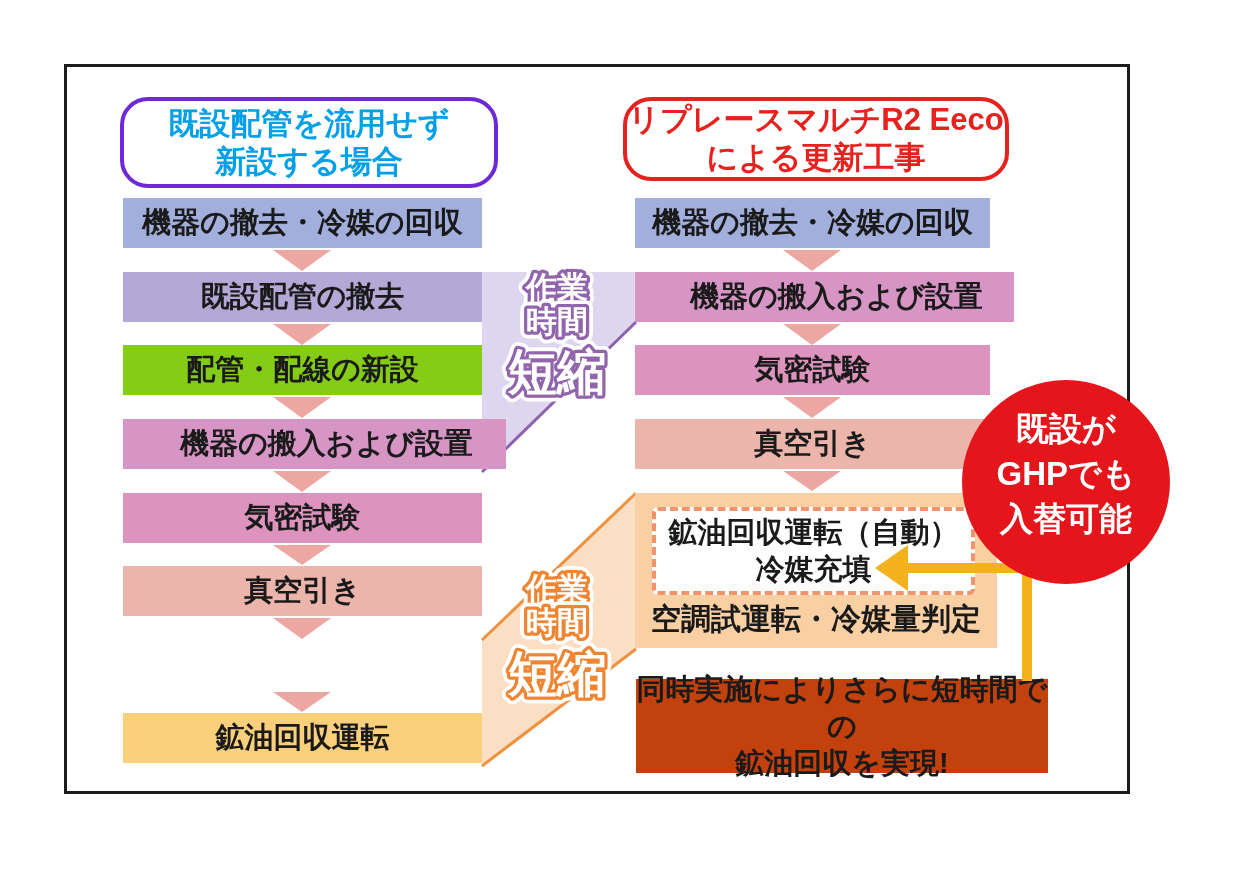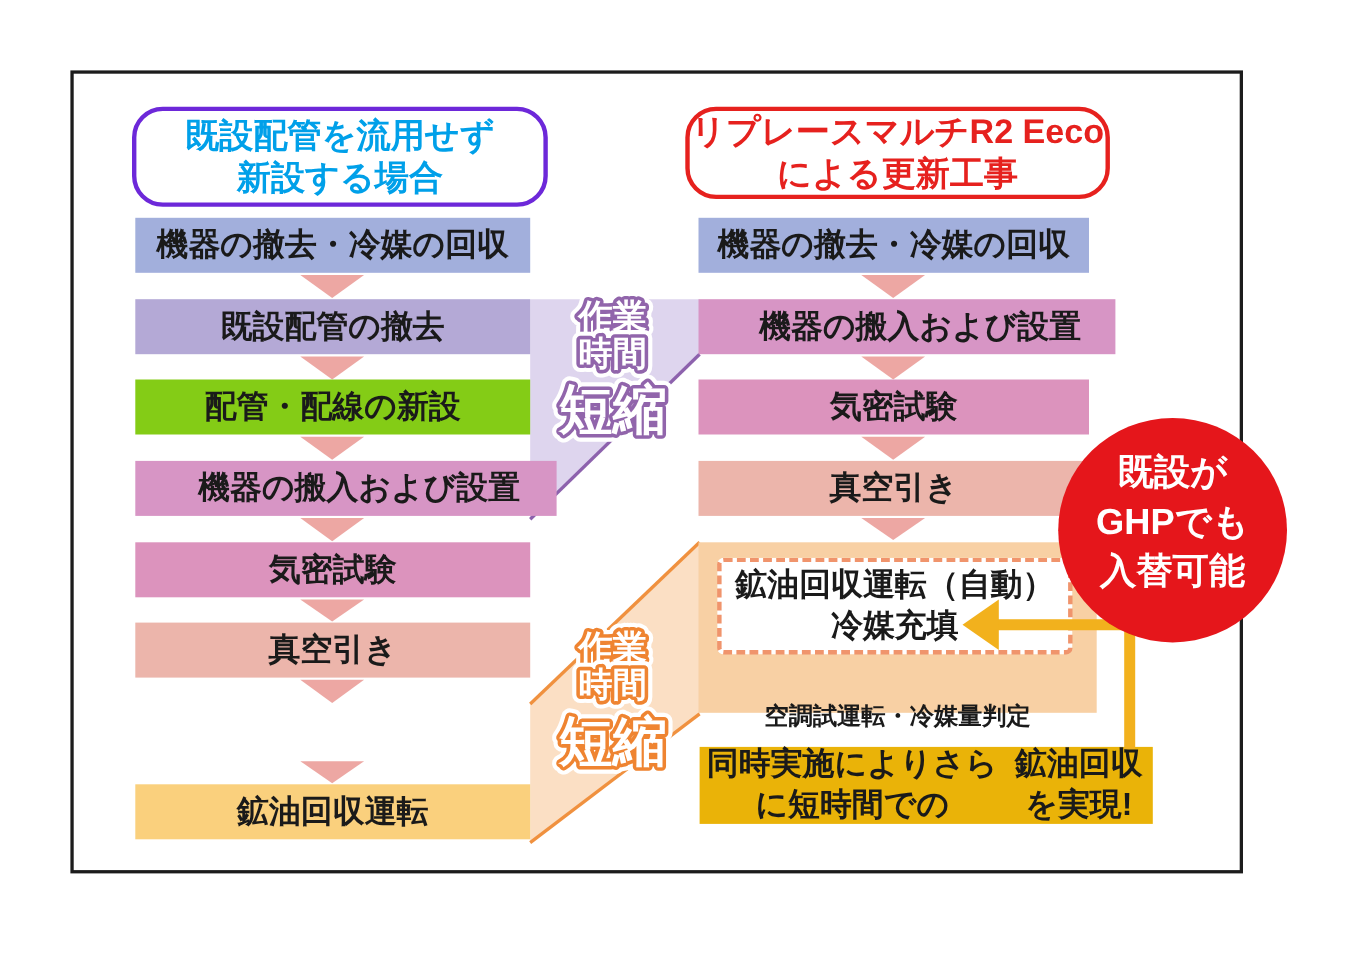--- a/index.html
+++ b/index.html
@@ -30,27 +30,27 @@
   .c4{background:#d795c5;padding-left:24px;} .c5{background:#dc93bd;} .c6{background:#ecb5ab;}
   .c7{background:#f8c78f;} .c8{background:#fad07d;}
   .panel{position:absolute;left:635px;top:493px;width:362px;height:155px;background:#f8d0a4;}
   .dashed-box{
     position:absolute;left:652px;top:507px;width:323px;height:88px;background:#fff;
     border:4px dashed #f0946c;border-radius:6px;box-sizing:border-box;
     display:flex;flex-direction:column;align-items:center;justify-content:center;
     font-weight:bold;font-size:29px;line-height:37px;color:#1a1a1a;text-align:center;
   }
   .trial-run{
-    position:absolute;left:635px;top:625px;width:362px;height:51px;
+    position:absolute;left:635px;top:594px;width:362px;height:51px;
     display:flex;align-items:center;justify-content:center;
-    font-weight:bold;font-size:22px;color:#1a1a1a;white-space:nowrap;
+    font-weight:bold;font-size:30px;color:#1a1a1a;white-space:nowrap;
   }
   .note-box{
-    position:absolute;left:636px;top:679px;width:412px;height:70px;background:#eab308;
-    display:flex;flex-direction:row;align-items:center;justify-content:center;
+    position:absolute;left:636px;top:679px;width:412px;height:94px;background:#c2410c;
+    display:flex;flex-direction:column;align-items:center;justify-content:center;
     font-weight:bold;font-size:29px;line-height:37px;color:#1a1a1a;text-align:center;
   }
   .connector-svg{position:absolute;left:0;top:0;width:1240px;height:876px;z-index:4;pointer-events:none;}
   .badge{
     position:absolute;left:962px;top:380px;width:208px;height:204px;background:#e5161b;
     border-radius:50%;z-index:5;
     display:flex;flex-direction:column;align-items:center;justify-content:center;
     padding-bottom:18px;box-sizing:border-box;
     color:#fff;font-weight:bold;font-size:33px;line-height:45px;text-align:center;
   }

